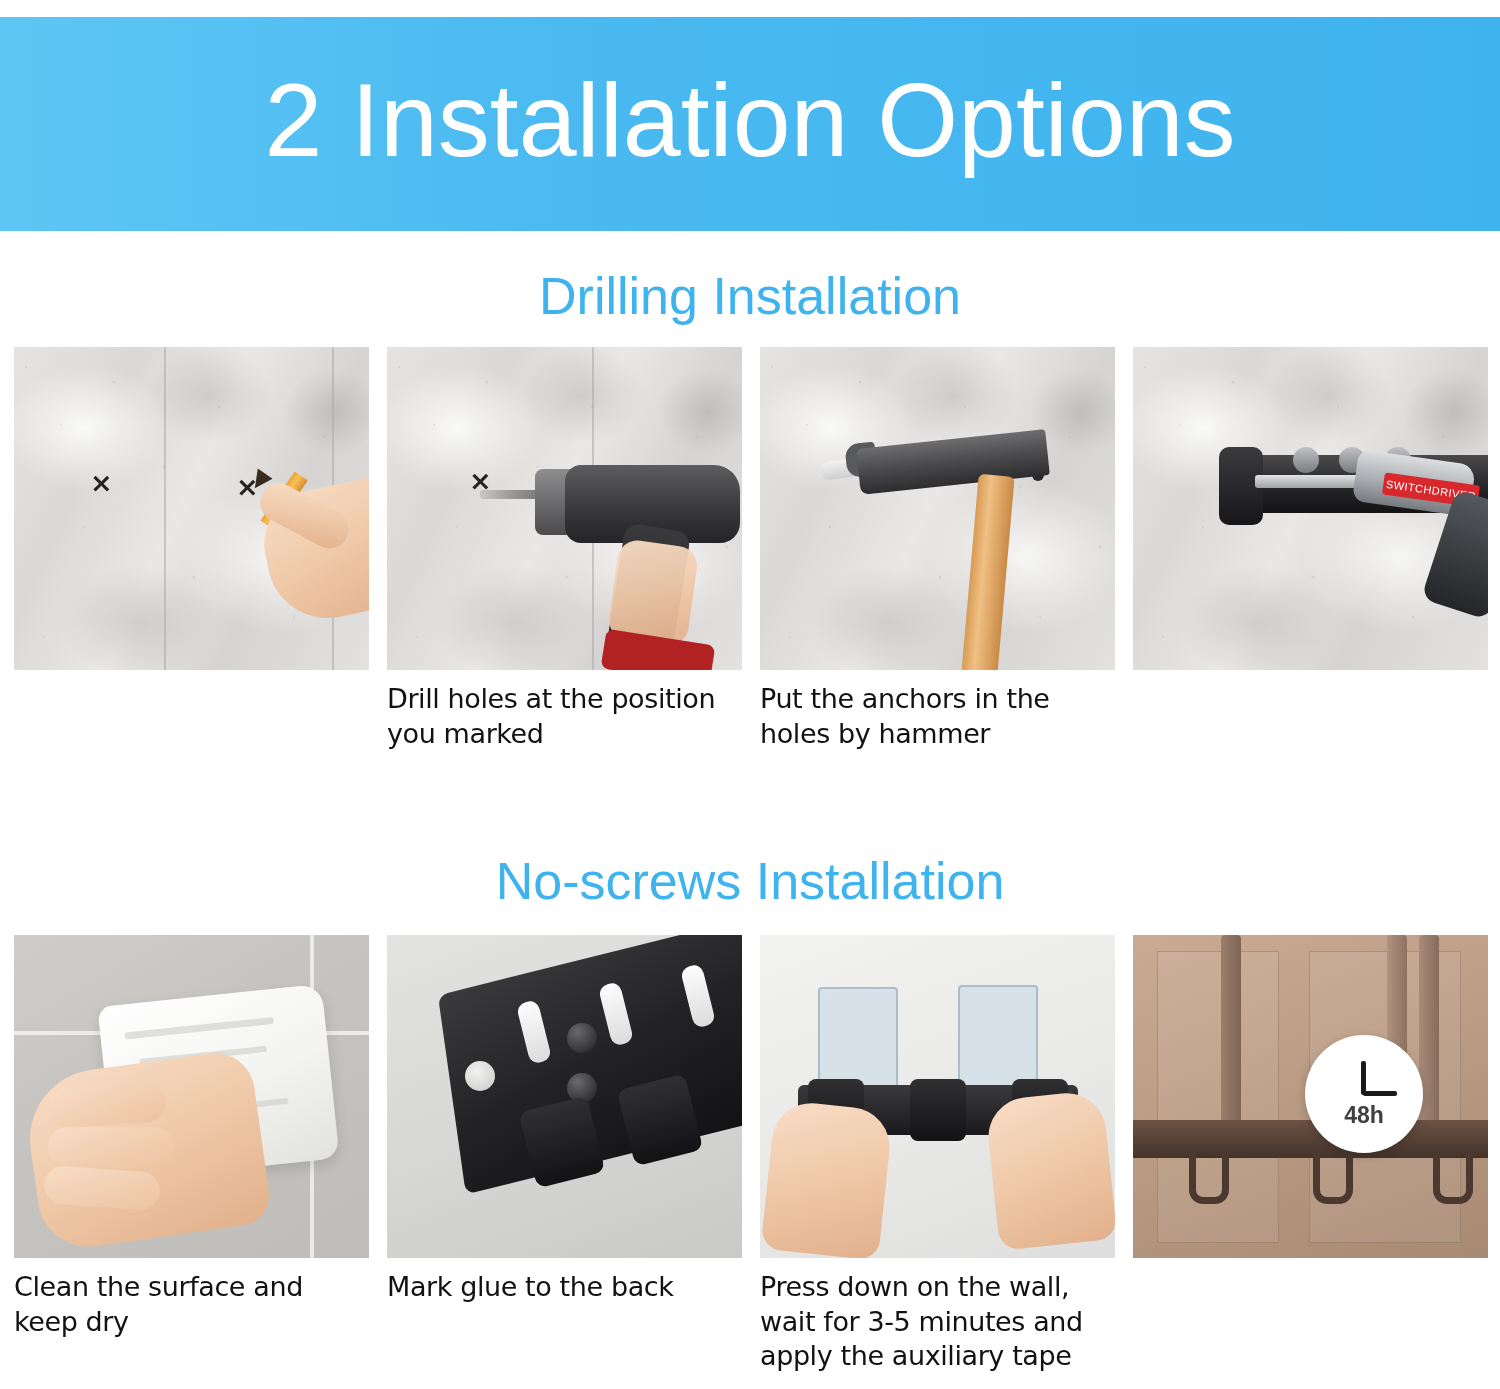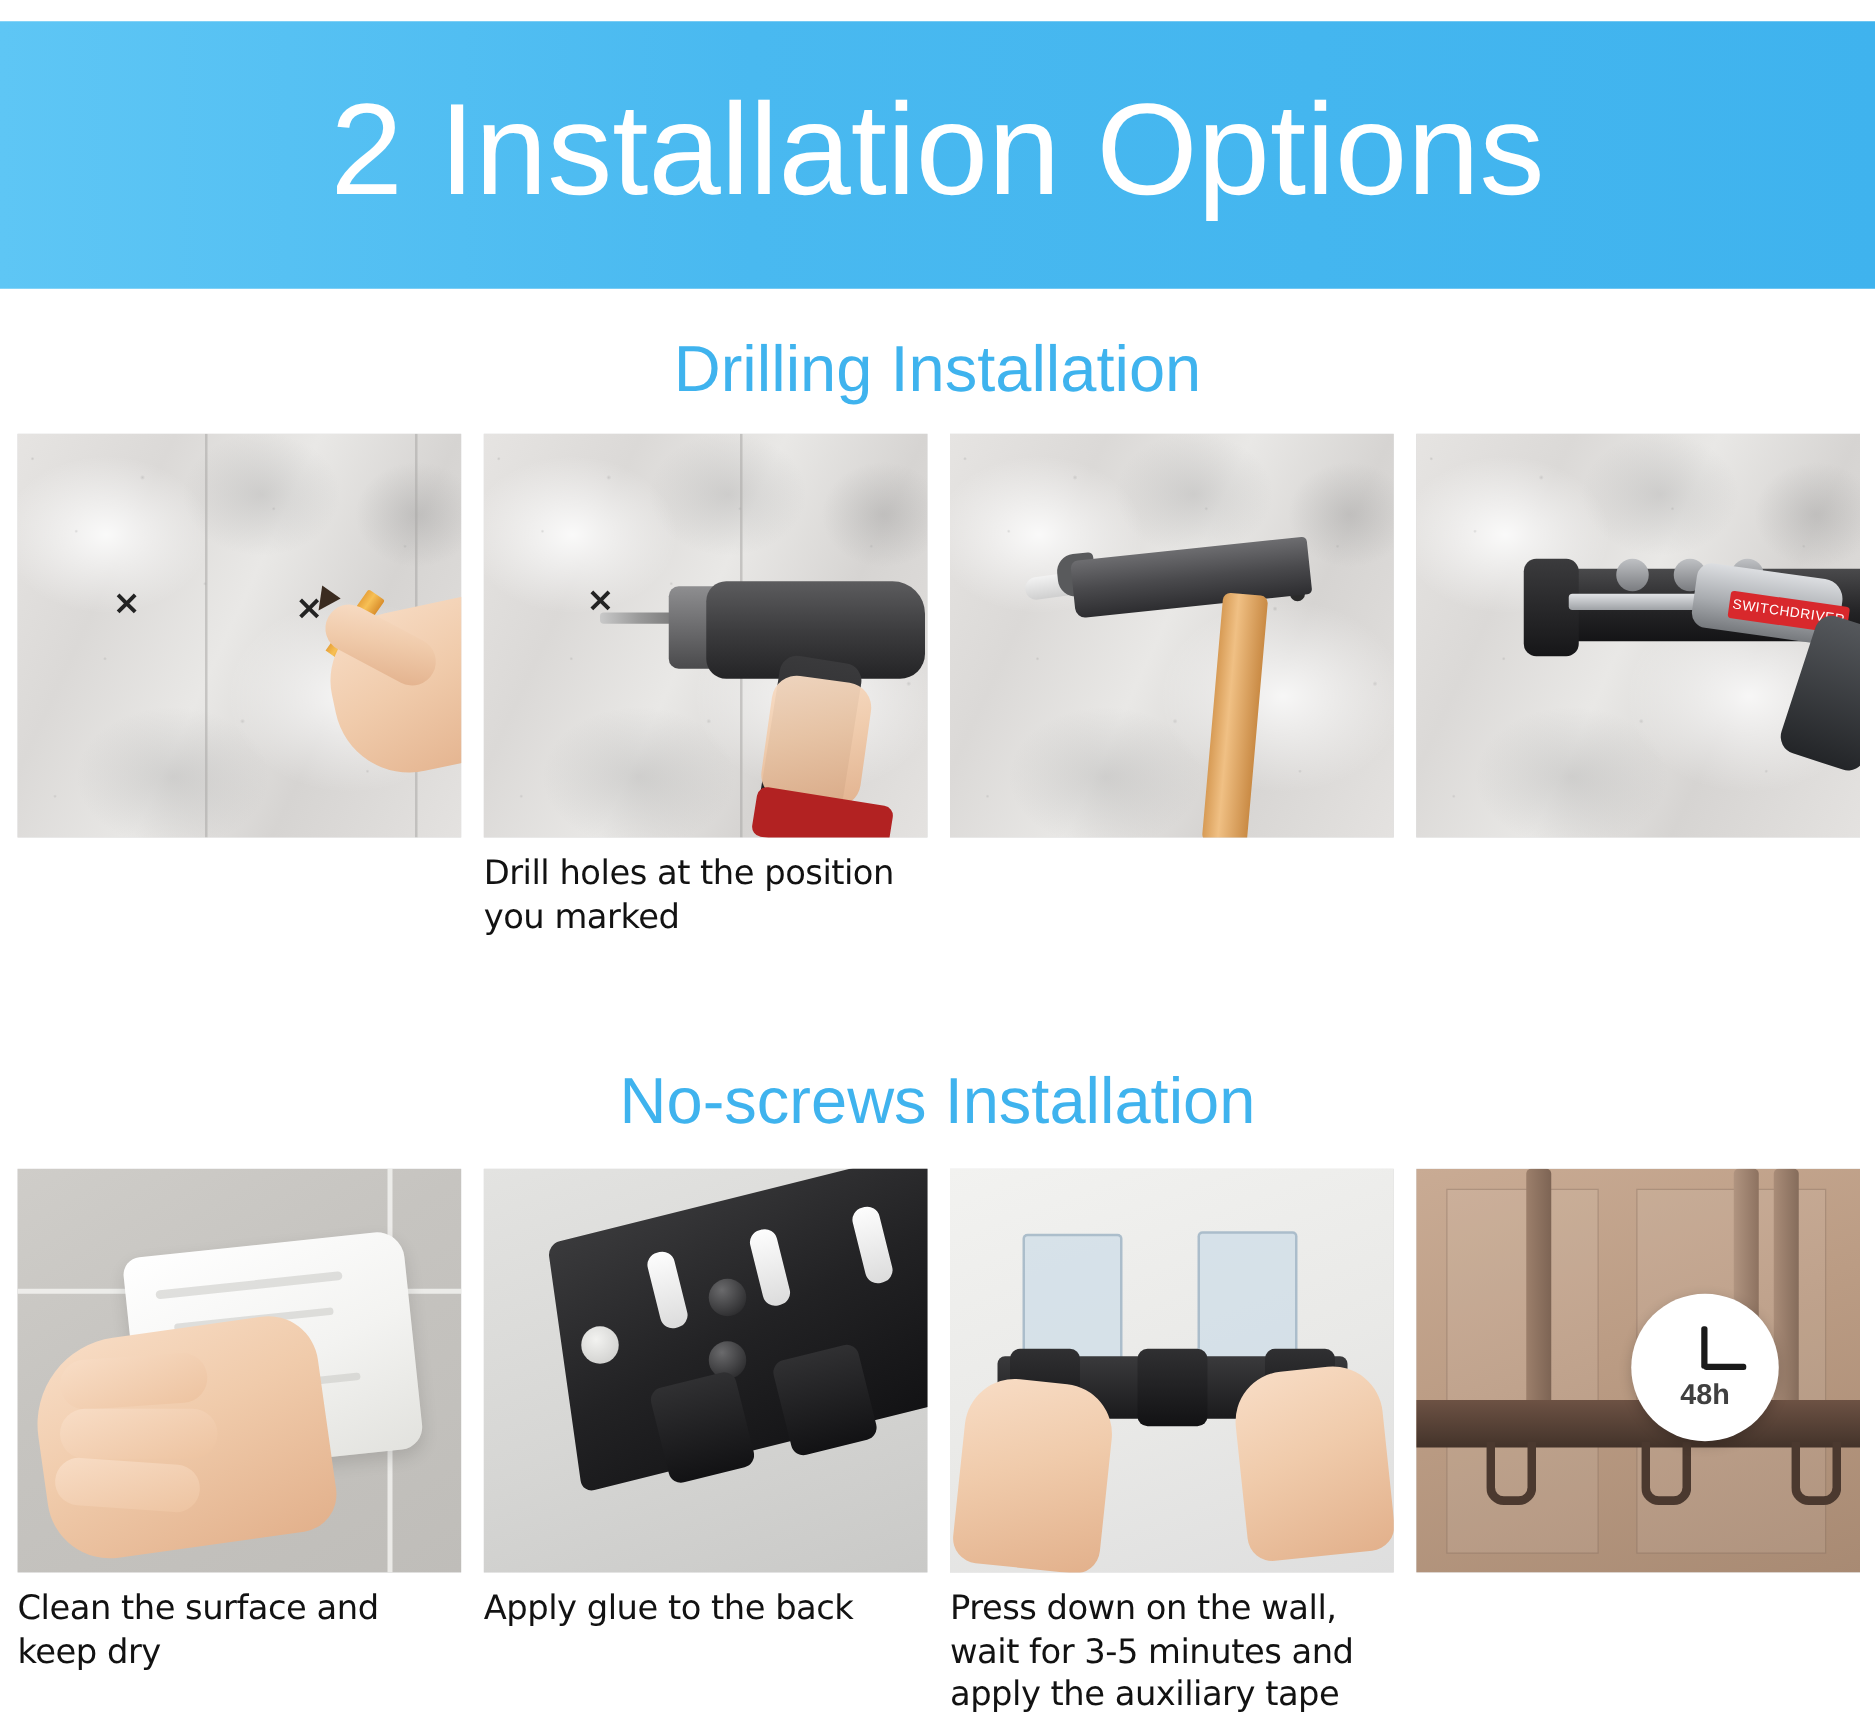--- a/index.html
+++ b/index.html
@@ -529,20 +529,21 @@
       <div class="photo">
         <div class="wall"></div>
         <div class="wall-speckle"></div>
         <div class="anchor-dot" style="left:68px; top:118px;"></div>
         <div class="anchor-dot" style="left:272px; top:122px;"></div>
         <div class="anchor-plug"></div>
         <div class="hammer-claw"></div>
         <div class="hammer-head"></div>
         <div class="hammer-handle"></div>
       </div>
+      <div class="caption">Put the anchors in the holes by hammer</div>
     </div>
 
     <div class="cell">
       <div class="photo">
         <div class="wall"></div>
         <div class="wall-speckle"></div>
         <div class="holder-bar"></div>
         <div class="holder-roller" style="left:160px;"></div>
         <div class="holder-roller" style="left:206px;"></div>
         <div class="holder-roller" style="left:252px;"></div>
@@ -584,21 +585,21 @@
         <div class="rack-back"></div>
         <div class="glue-strip" style="left:136px; top:66px; width:22px; height:62px; transform:rotate(-14deg);"></div>
         <div class="glue-strip" style="left:218px; top:48px; width:22px; height:62px; transform:rotate(-14deg);"></div>
         <div class="glue-strip" style="left:300px; top:30px; width:22px; height:62px; transform:rotate(-14deg);"></div>
         <div class="rack-hole" style="left:78px; top:126px;"></div>
         <div class="rack-screw" style="left:180px; top:88px;"></div>
         <div class="rack-screw" style="left:180px; top:138px;"></div>
         <div class="rack-clip" style="left:140px; top:168px; transform:rotate(-14deg);"></div>
         <div class="rack-clip" style="left:238px; top:146px; transform:rotate(-14deg);"></div>
       </div>
-      <div class="caption">Apply glue to the back</div>
+      <div class="caption">Mark glue to the back</div>
     </div>
 
     <div class="cell">
       <div class="photo">
         <div class="lightwall"></div>
         <div class="tape" style="left:58px; top:52px;"></div>
         <div class="tape" style="left:198px; top:50px;"></div>
         <div class="rack7"></div>
         <div class="rack7-block" style="left:48px;"></div>
         <div class="rack7-block" style="left:150px;"></div>

